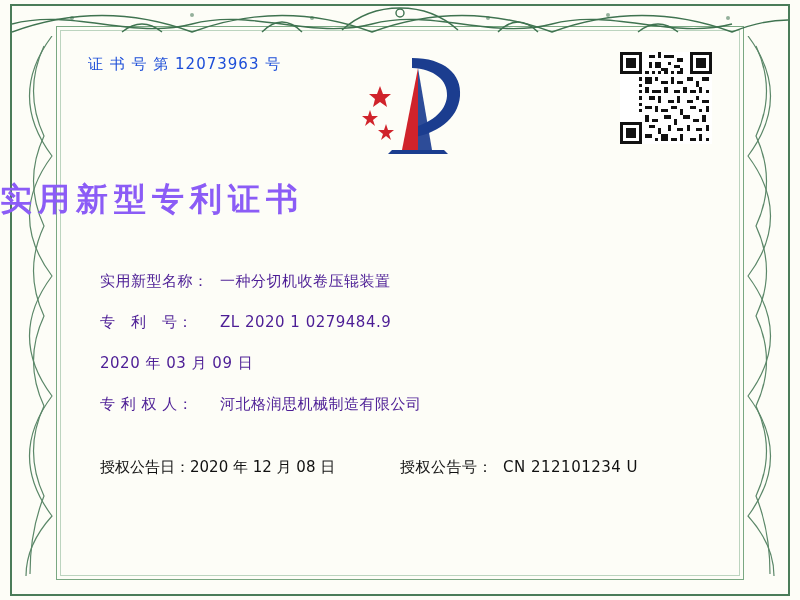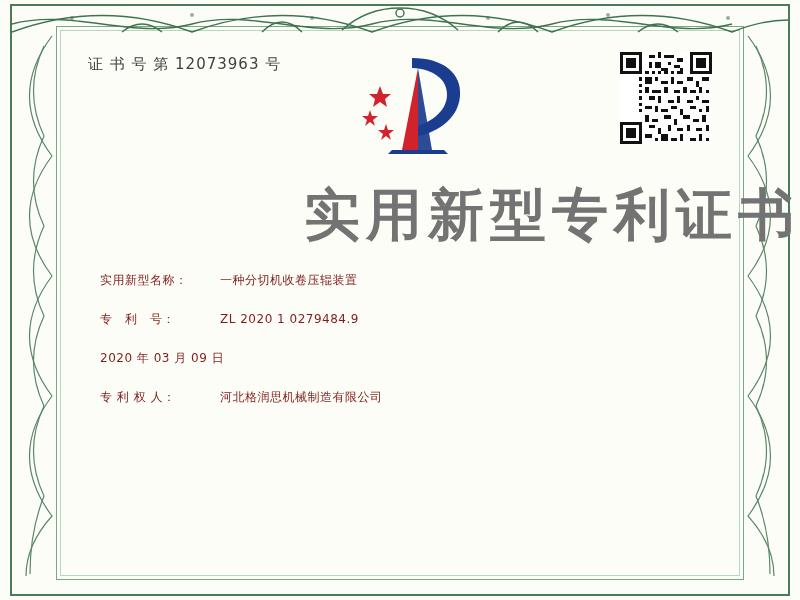--- a/index.html
+++ b/index.html
@@ -68,21 +68,21 @@
   }
   .ornament-side.left { left: 12px; }
   .ornament-side.right { right: 12px; }
   .ornament-side svg { display:block; }
 
   .cert-number {
     position: absolute;
     left: 88px;
     top: 55px;
     font-size: 15px;
-    color: #404040;
+    color: #1d4ed8;
     letter-spacing: 1px;
     white-space: nowrap;
   }
   .logo {
     position: absolute;
     left: 340px;
     top: 50px;
     width: 130px;
     height: 110px;
   }
@@ -94,39 +94,39 @@
     height: 92px;
     background: #ffffff;
   }
   .qr svg { display:block; }
 
   .title {
     position: absolute;
     left: 0;
     right: 0;
     top: 178px;
-    text-align: right;
+    text-align: left;
     font-family: "DejaVu Sans", "Liberation Sans", sans-serif;
-    font-size: 56px;
+    font-size: 32px;
     font-weight: bold;
     letter-spacing: 6px;
-    color: #737373;
+    color: #8b5cf6;
   }
   .fields {
     position: absolute;
     left: 100px;
     top: 272px;
     right: 100px;
   }
   .field-row {
     display: flex;
     align-items: baseline;
     margin-bottom: 22px;
-    font-size: 12px;
-    color: #7f1d1d;
+    font-size: 15px;
+    color: #4c1d95;
     white-space: nowrap;
   }
   .field-label {
     width: 120px;
     flex: 0 0 120px;
     letter-spacing: 0.5px;
   }
   .field-value {
     flex: 1 1 auto;
     letter-spacing: 0.5px;
@@ -348,16 +348,26 @@
     </div>
 
     <div class="field-row">
       <div class="field-label">专 利 权 人：</div>
       <div class="field-value">河北格润思机械制造有限公司</div>
     </div>
 
     <div class="field-row">
     </div>
 
+    <div class="bottom-row">
+      <div class="left-block">
+        <span class="sub-label">授权公告日：</span>
+        <span class="sub-value">2020 年 12 月 08 日</span>
+      </div>
+      <div class="inline-pair">
+        <span class="sub-label">授权公告号：</span>
+        <span class="sub-value">CN 212101234 U</span>
+      </div>
+    </div>
 
   </div>
 
 </div>
 
 </body></html>

